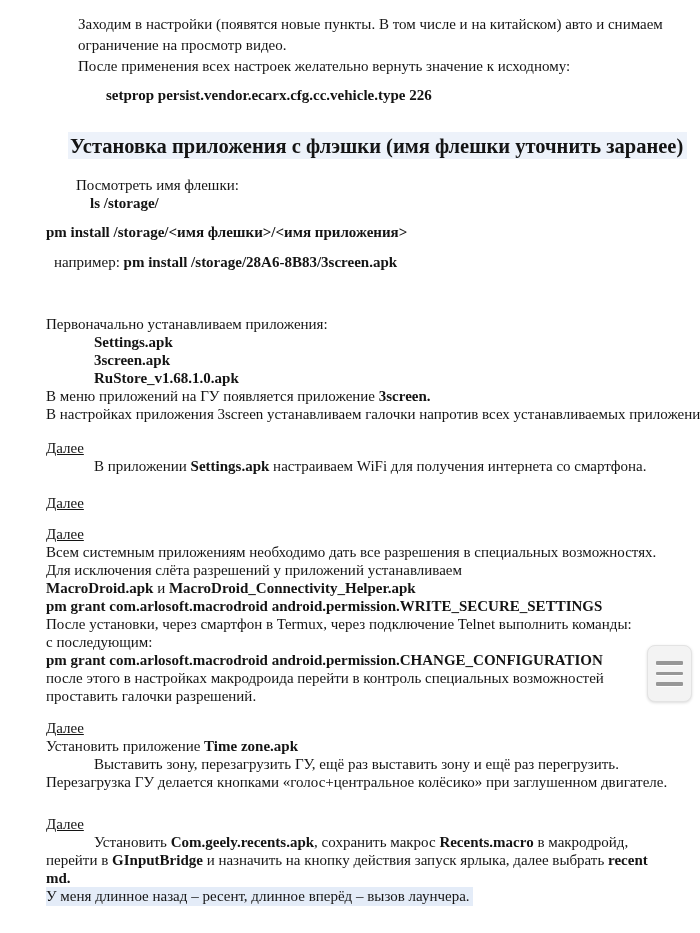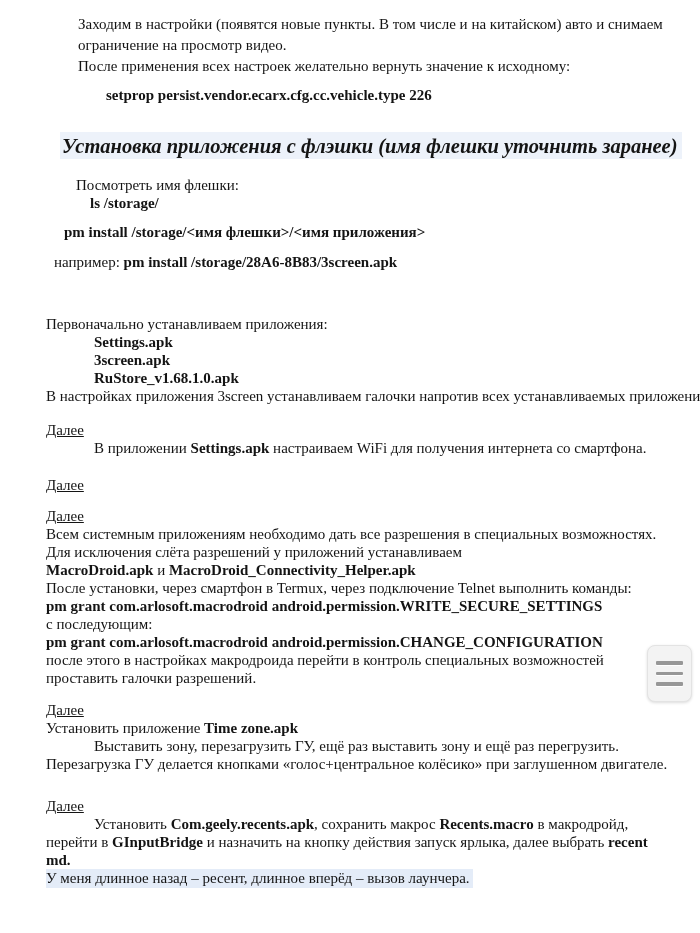--- a/index.html
+++ b/index.html
@@ -10,28 +10,28 @@
     color:#141414;
   }
   .doc{padding:14px 30px 0 46px;font-size:15px;line-height:18px;}
   p{margin:0;}
   .line{white-space:nowrap;}
   .b{font-weight:bold;}
   .u{}
   .intro{margin-left:32px;line-height:21px;}
   .cmd-setprop{margin-left:60px;margin-top:9px;font-weight:bold;white-space:nowrap;}
   .heading{
-    margin-top:29px;margin-left:14px;
-    font-size:20.5px;line-height:26px;font-weight:bold;white-space:nowrap;font-style:italic;
+    margin-top:29px;margin-left:22px;
+    font-size:20.5px;line-height:26px;font-weight:bold;white-space:nowrap;
   }
   .heading .hl{background:var(--heading_highlight,#edf2fa);padding:3px 4px 2px 2px;}
   .m60{margin-left:30px;}
   .ls-cmd{margin-left:44px;font-weight:bold;}
   .gap10{margin-top:10px;}
-  .pm-template{margin-left:18px;font-weight:bold;}
+  .pm-template{margin-left:0;font-weight:bold;}
   .example{margin-left:14px;}
   .sec-initial{margin-top:44px;}
   .tab{text-indent:48px;}
   .apk{margin-left:48px;font-weight:bold;}
   .next{margin-top:16px;text-decoration:underline;}
   .next-sm{margin-top:13px;text-decoration:underline;}
   .next-lg{margin-top:24px;text-decoration:underline;}
   .note .hl{background:var(--note_highlight,#e4ecf8);padding:1px 3px 2px 0;}
   .menu-btn{
     position:absolute;top:645px;right:8px;width:45px;height:57px;
@@ -67,36 +67,39 @@
   <p class="line example" style="margin-top:12px;margin-left:8px;">
     <span>например: </span><span class="b">pm install /storage/28A6-8B83/3screen.apk</span>
   </p>
 
   <p class="line sec-initial">
     <span class="u">Первоначально </span><span>устанавливаем приложения:</span>
   </p>
   <p class="line apk">Settings.apk</p>
   <p class="line apk">3screen.apk</p>
   <p class="line apk">RuStore_v1.68.1.0.apk</p>
+  <p class="line">
+    <span>В меню приложений на ГУ появляется приложение </span><span class="b">3screen.</span>
+  </p>
   <p class="line">В настройках приложения 3screen устанавливаем галочки напротив всех устанавливаемых приложений</p>
 
   <p class="line next">Далее</p>
   <p class="tab">
     <span>В приложении </span><span class="b">Settings.apk</span><span> настраиваем WiFi для получения интернета со смартфона.</span>
   </p>
 
   <p class="line next" style="margin-top:19px;">Далее</p>
 
   <p class="line next-sm">Далее</p>
   <p>Всем системным приложениям необходимо дать все разрешения в специальных возможностях. Для исключения слёта разрешений у приложений устанавливаем</p>
   <p class="line">
     <span class="b">MacroDroid.apk</span><span> и </span><span class="b">MacroDroid_Connectivity_Helper.apk</span>
   </p>
+  <p class="line b">pm grant com.arlosoft.macrodroid android.permission.WRITE_SECURE_SETTINGS</p>
   <p class="line">После установки, через смартфон в Termux, через подключение Telnet выполнить команды:</p>
-  <p class="line b">pm grant com.arlosoft.macrodroid android.permission.WRITE_SECURE_SETTINGS</p>
   <p class="line">с последующим:</p>
   <p class="line b">pm grant com.arlosoft.macrodroid android.permission.CHANGE_CONFIGURATION</p>
   <p>после этого в настройках макродроида перейти в контроль специальных возможностей проставить галочки разрешений.</p>
 
   <p class="line next" style="margin-top:14px;">Далее</p>
   <p class="line">
     <span>Установить приложение </span><span class="b">Time zone.apk</span>
   </p>
   <p class="tab line">Выставить зону, перезагрузить ГУ, ещё раз выставить зону и ещё раз перегрузить.</p>
   <p class="line">Перезагрузка ГУ делается кнопками «голос+центральное колёсико» при заглушенном двигателе.</p>

